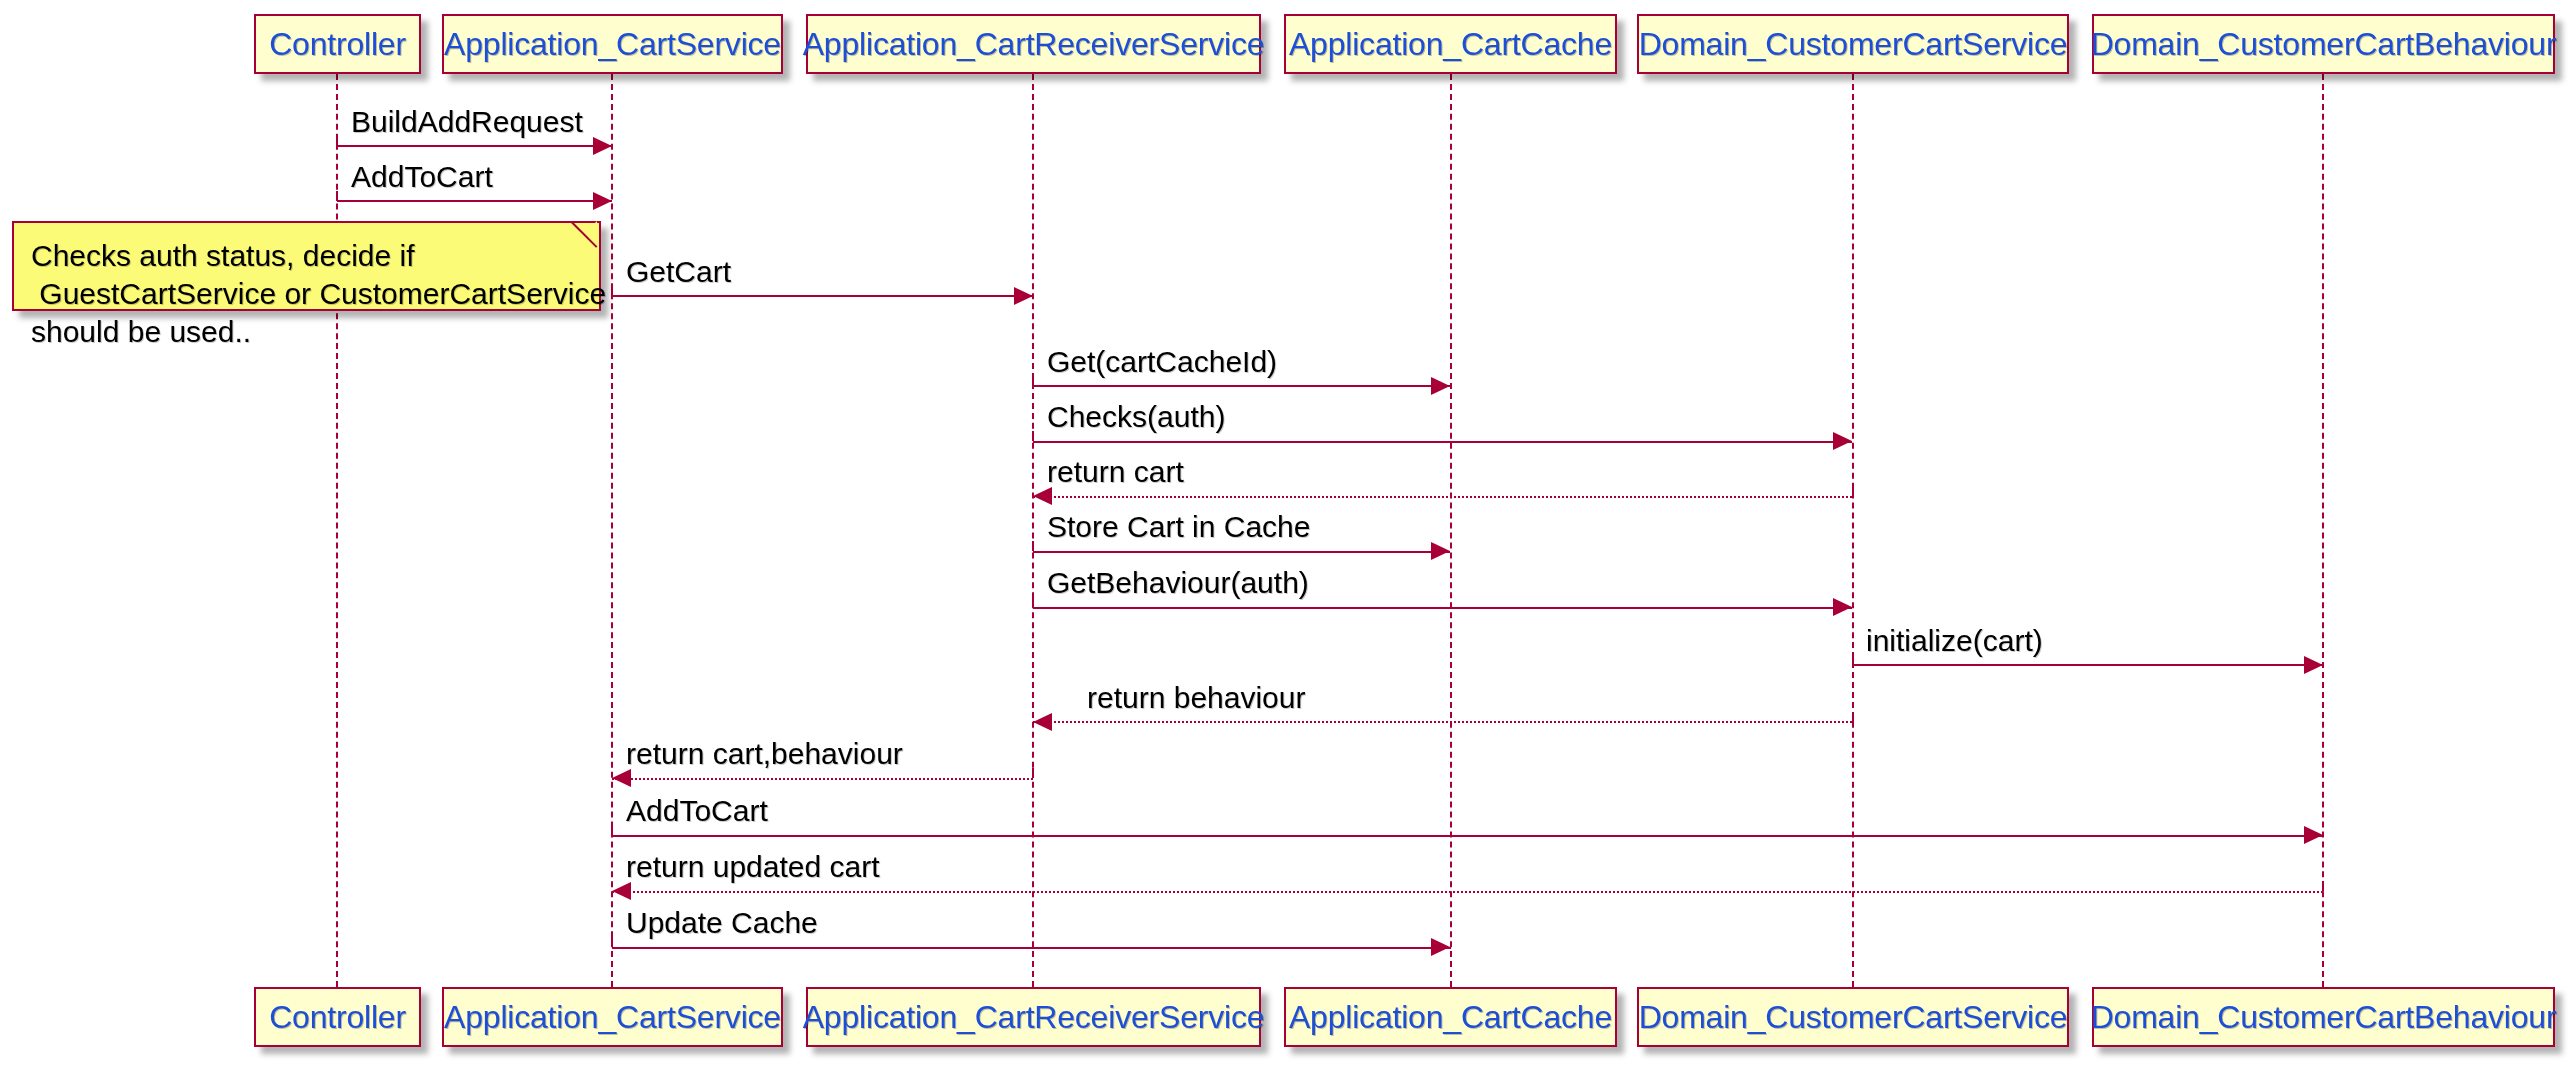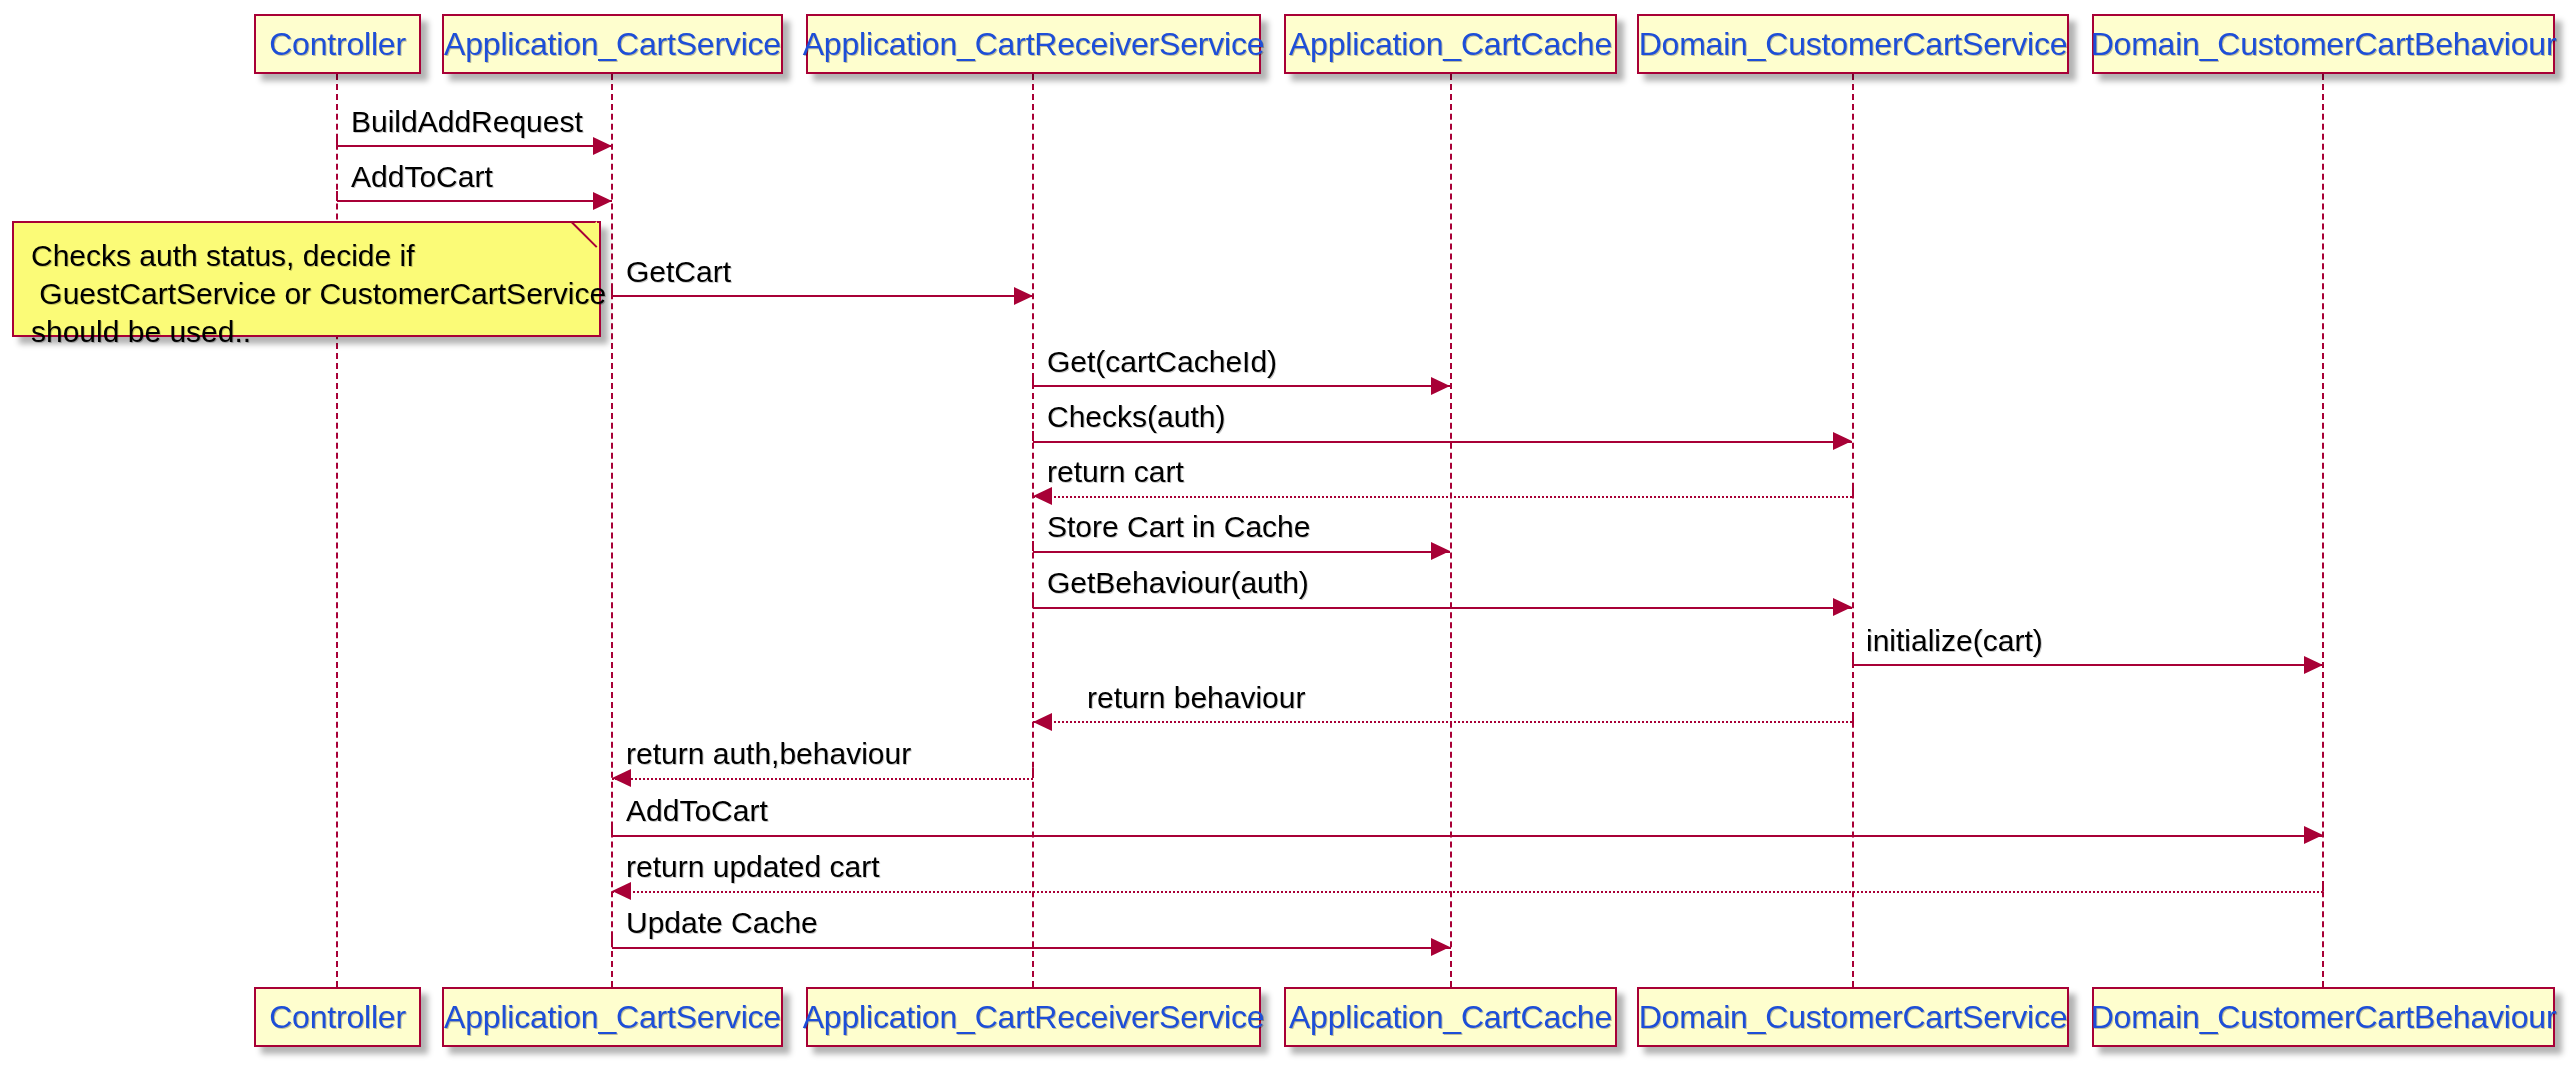--- a/index.html
+++ b/index.html
@@ -179,21 +179,21 @@
       <div style="position: absolute; left: 0px; top: 0px; width: 0px; height: 0px;">
         <div class="msg-line dotted" style="left: 1033px; top: 721px; width: 819px;"></div>
         <div class="arrow-head left" style="top: 713px; left: 1033px;"></div>
         <div class="stub" style="left: 1852px; top: 712px;"></div>
         <div class="msg-label" style="top: 683px; left: 1047px; margin-left: 40px;">return behaviour</div>
       </div>
       <div style="position: absolute; left: 0px; top: 0px; width: 0px; height: 0px;">
         <div class="msg-line dotted" style="left: 612px; top: 778px; width: 421px;"></div>
         <div class="arrow-head left" style="top: 769px; left: 612px;"></div>
         <div class="stub" style="left: 1032px; top: 768px;"></div>
-        <div class="msg-label" style="top: 739px; left: 626px;">return auth,behaviour</div>
+        <div class="msg-label" style="top: 739px; left: 626px;">return cart,behaviour</div>
       </div>
       <div style="position: absolute; left: 0px; top: 0px; width: 0px; height: 0px;">
         <div class="msg-line" style="left: 612px; top: 835px; width: 1711px;"></div>
         <div class="arrow-head right" style="top: 826px; left: 2304px;"></div>
         <div class="stub" style="left: 611px; top: 825px;"></div>
         <div class="msg-label" style="top: 796px; left: 626px;">AddToCart</div>
       </div>
       <div style="position: absolute; left: 0px; top: 0px; width: 0px; height: 0px;">
         <div class="msg-line dotted" style="left: 612px; top: 891px; width: 1711px;"></div>
         <div class="arrow-head left" style="top: 882px; left: 612px;"></div>
@@ -241,20 +241,20 @@
         <span class="participant-label">Application_CartCache</span>
       </div>
       <div class="participant-box" style="left: 1637px; top: 987px; width: 432px;">
         <span class="participant-label">Domain_CustomerCartService</span>
       </div>
       <div class="participant-box" style="left: 2092px; top: 987px; width: 463px;">
         <span class="participant-label">Domain_CustomerCartBehaviour</span>
       </div>
     </div>
   <div id="notes-layer">
-      <div class="note-box" style="left: 11.6px; top: 221px; width: 589px; height: 116px;">Checks auth status, decide if
+      <div class="note-box" style="left: 11.6px; top: 221px; width: 589px; height: 90px;">Checks auth status, decide if
  GuestCartService or CustomerCartService
 should be used..</div>
       <div class="note-fold" style="left: 572px; top: 221px;"></div>
       <div class="note-fold-line" style="left: 572px; top: 221px;"></div>
     </div>
 </div>
 
 
 </body></html>

